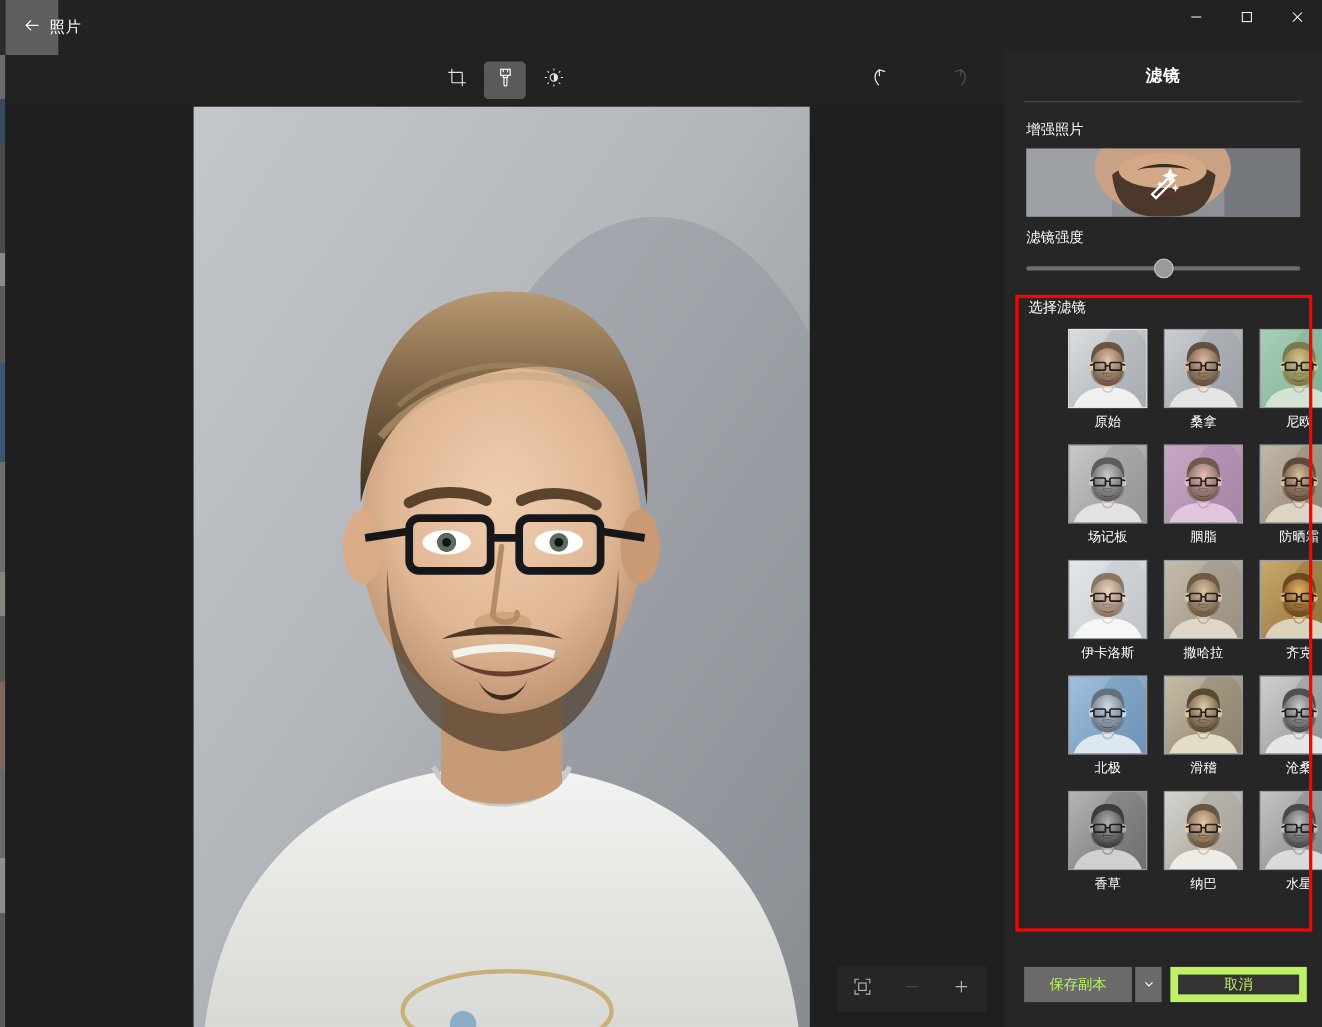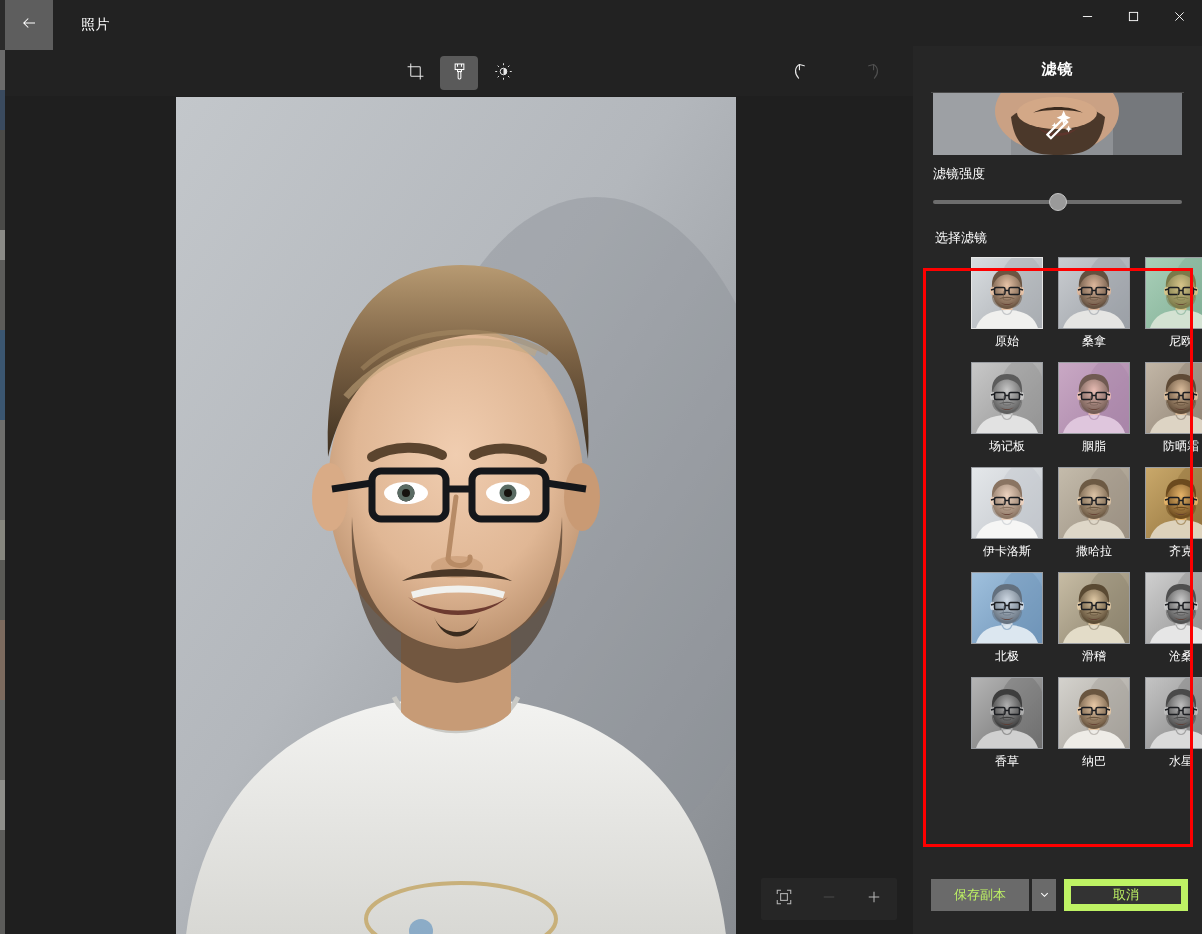--- a/index.html
+++ b/index.html
@@ -43,21 +43,21 @@
     background: #222222;
   }
   .back-btn {
     position: absolute; left: 0; top: 0; width: 48px; height: 50px;
     background: #5e5e5e;
     display: flex; align-items: center; justify-content: center;
     cursor: pointer;
   }
   .back-btn svg { width: 18px; height: 18px; }
   .app-title {
-    position: absolute; left: 76px; top: 0; height: 50px;
+    position: absolute; left: 40px; top: 0; height: 50px;
     display: flex; align-items: center;
     color: #ffffff; font-size: 14px; letter-spacing: .5px;
   }
   .wincontrols {
     position: absolute; right: 0; top: 0; height: 34px;
     display: flex;
   }
   .wincontrol {
     width: 46px; height: 34px;
     display: flex; align-items: center; justify-content: center;
@@ -429,20 +429,21 @@
           </span>
         </div>
       </div>
     </div>
 
     <div class="panel">
 
       <div class="panel-title">滤镜</div>
       <div class="panel-divider"></div>
 
+      <div class="section-label">增强照片</div>
 
       <div class="enhance-thumb">
         <svg class="bgphoto" viewBox="0 0 249 62" preserveAspectRatio="xMidYMid slice">
           <rect width="249" height="62" fill="#8e9195"></rect>
           <rect x="0" y="0" width="78" height="62" fill="#9da0a4"></rect>
           <rect x="180" y="0" width="69" height="62" fill="#75787c"></rect>
           <ellipse cx="124" cy="18" rx="62" ry="42" fill="#caa184"></ellipse>
           <path d="M78 24 C95 8 155 8 172 24 C168 58 150 62 124 62 C98 62 82 56 78 24 Z" fill="#4b382a"></path>
           <ellipse cx="124" cy="20" rx="40" ry="16" fill="#d3a887"></ellipse>
           <path d="M100 20 C112 12 138 12 150 20 C142 16 108 16 100 20 Z" fill="#3b2b1f"></path>

